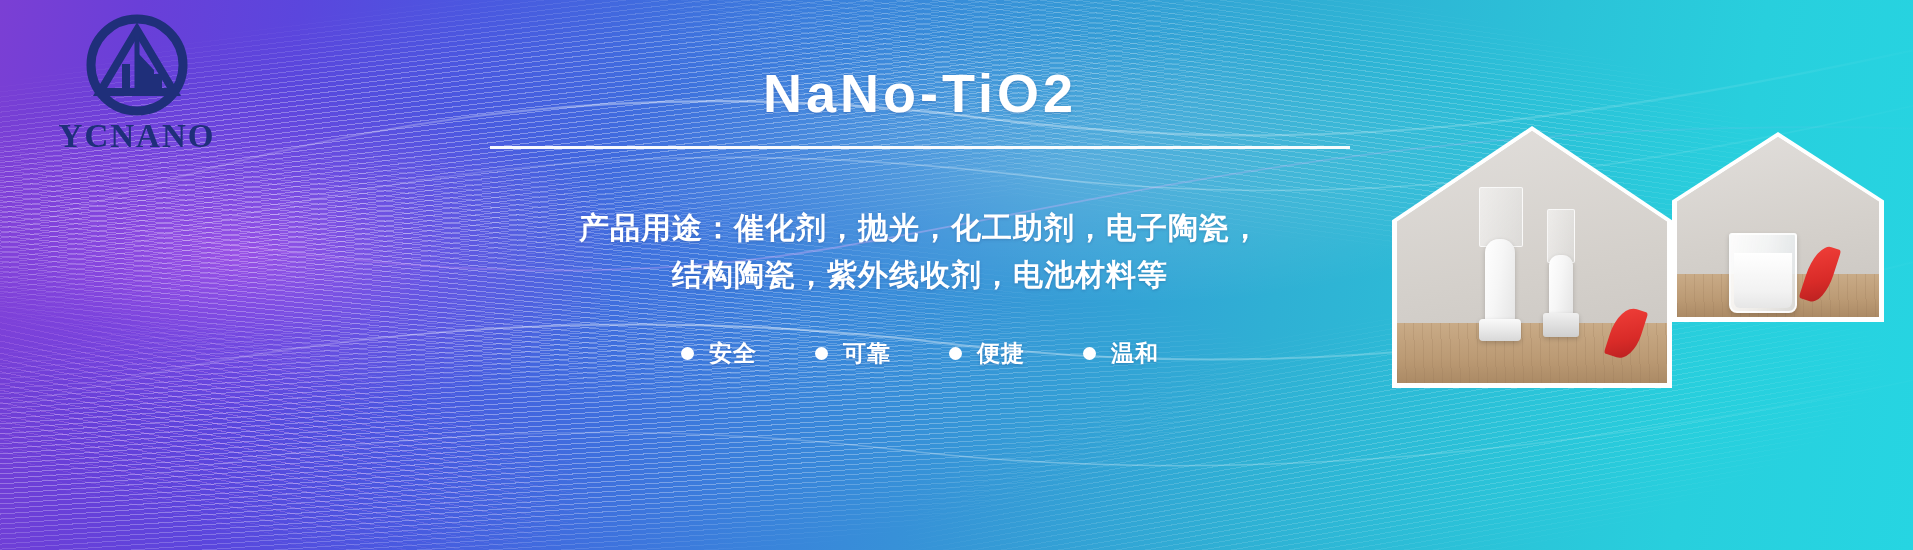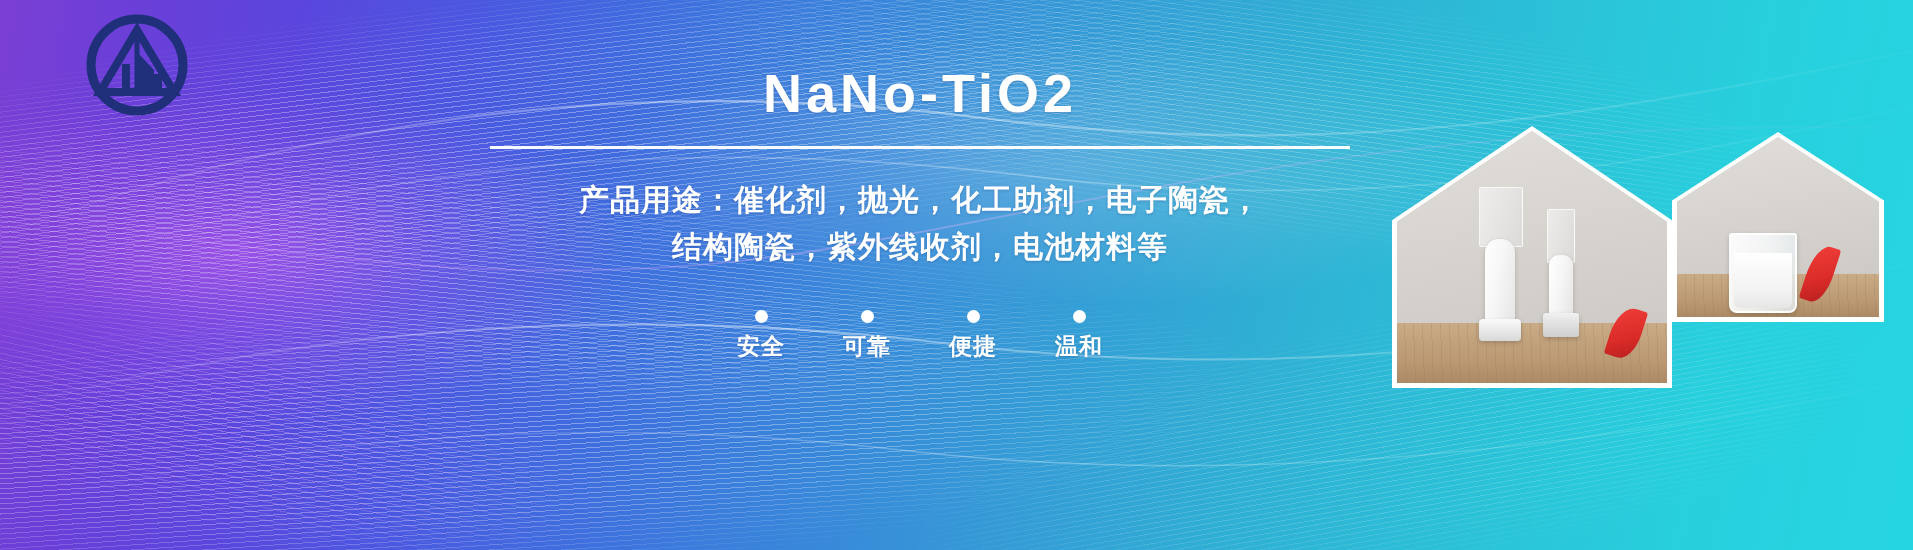--- a/index.html
+++ b/index.html
@@ -150,45 +150,44 @@
     text-shadow: 0 1px 3px rgba(20,40,110,0.25);
   }
   #rule {
     height: 3px;
     background: #ffffff;
     margin: 22px auto 0 auto;
     width: 100%;
     opacity: .95;
   }
   #subtitle {
-    margin-top: 28px;
+    margin-top: 56px;
     font-size: 30px;
     font-weight: 700;
     line-height: 1.55;
     letter-spacing: 1px;
     text-shadow: 0 1px 3px rgba(20,40,110,0.25);
   }
   #subtitle .ln { display: block; }
 
   #features {
     margin-top: 40px;
     display: flex;
     justify-content: center;
     gap: 58px;
   }
   .feature {
     display: flex;
     align-items: center;
-    gap: 8px;
+    gap: 15px;
     font-size: 23px;
     font-weight: 700;
     letter-spacing: 1px;
     color: #ffffff;
     text-shadow: 0 1px 3px rgba(20,40,110,0.25);
-    flex-direction: column;
   }
   .dot {
     width: 13px; height: 13px;
     border-radius: 50%;
     background: #ffffff;
     flex: 0 0 auto;
   }
 
   
   .pent {
@@ -291,20 +290,21 @@
 
   <div id="logo-block">
     <svg id="logo-mark" width="106" height="106" viewBox="0 0 106 106">
       <circle cx="53" cy="53" r="46" fill="none" stroke="#1f2f7a" stroke-width="9"></circle>
       <path d="M53 18 L90 80 L16 80 Z" fill="none" stroke="#1f2f7a" stroke-width="8"></path>
       <path d="M53 24 L53 80" stroke="#1f2f7a" stroke-width="5"></path>
       <path d="M53 40 L70 58 L70 80 L53 80 Z" fill="#1f2f7a"></path>
       <rect x="38" y="52" width="8" height="28" fill="#1f2f7a"></rect>
       <rect x="60" y="62" width="18" height="18" fill="#1f2f7a"></rect>
     </svg>
+    <div id="logo-word">YCNANO</div>
   </div>
 
   <div id="center">
     <h1 id="title">NaNo-TiO2</h1>
     <div id="rule"></div>
 
     <div id="subtitle">
       <span class="ln">产品用途：催化剂，抛光，化工助剂，电子陶瓷，</span>
       <span class="ln">结构陶瓷，紫外线收剂，电池材料等</span>
     </div>

